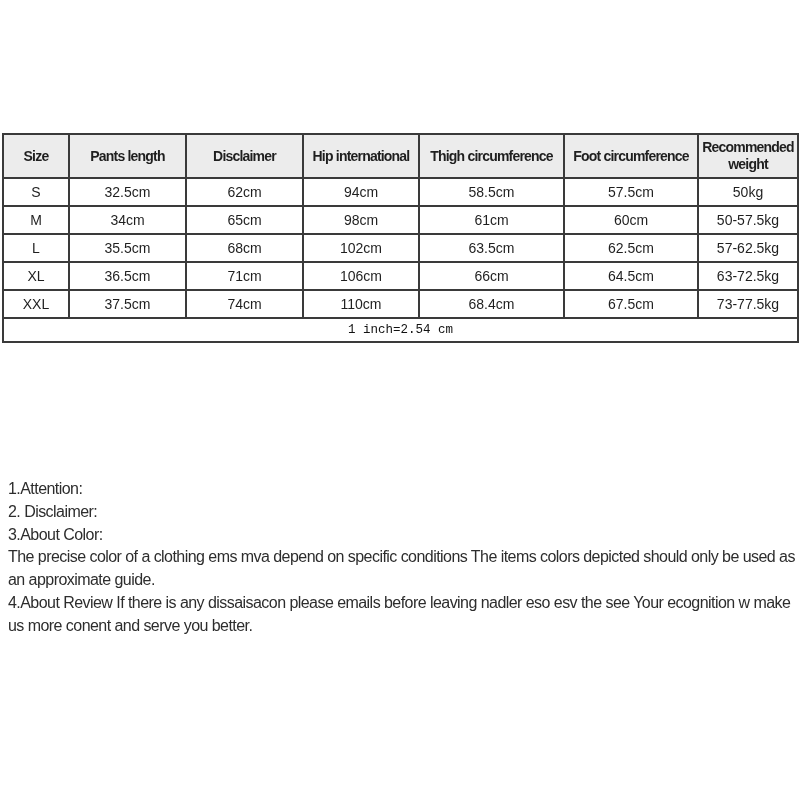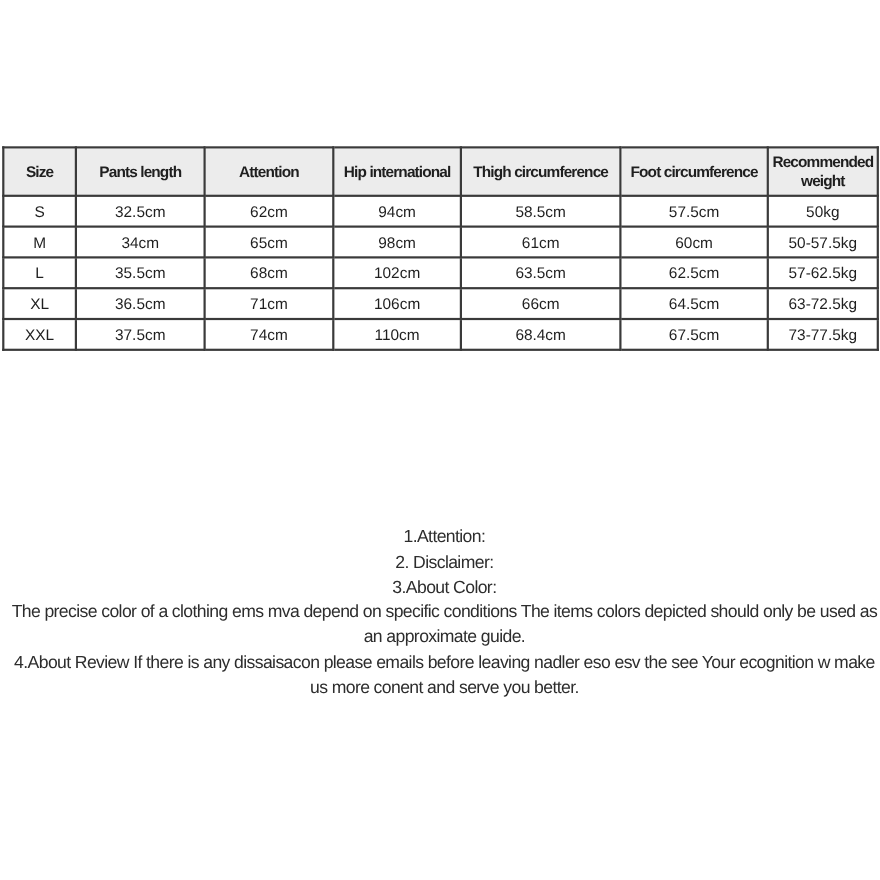--- a/index.html
+++ b/index.html
@@ -24,41 +24,41 @@
   .size-table td{height:26px;font-size:14px;}
   .size-table td.footnote{
     height:22px;font-family:"Liberation Mono","DejaVu Sans Mono",monospace;
     font-size:12.5px;letter-spacing:0;color:#111111;
   }
   .size-table td.footnote2{height:20px;}
   .notes{
     position:absolute;left:8px;top:478px;width:792px;
     color:#2d2d2d;font-size:16px;line-height:22.8px;letter-spacing:-0.55px;
   }
-  .note{margin:0;text-align:center;}
+  .note{margin:0;}
 </style>
 </head>
 <body>
 
 <div class="page">
   <table class="size-table">
     <colgroup>
         <col style="width: 66px;">
         <col style="width: 117px;">
         <col style="width: 117px;">
         <col style="width: 116px;">
         <col style="width: 145px;">
         <col style="width: 134px;">
         <col style="width: 100px;">
       </colgroup>
     <thead>
       <tr>
           <th>Size</th>
           <th>Pants length</th>
-          <th>Attention</th>
+          <th>Disclaimer</th>
           <th>Hip international</th>
           <th>Thigh circumference</th>
           <th>Foot circumference</th>
           <th class="wrap">Recommended weight</th>
         </tr>
     </thead>
     <tbody>
         <tr>
           <td>S</td>
           <td>32.5cm</td>
@@ -97,20 +97,23 @@
         </tr>
         <tr>
           <td>XXL</td>
           <td>37.5cm</td>
           <td>74cm</td>
           <td>110cm</td>
           <td>68.4cm</td>
           <td>67.5cm</td>
           <td>73-77.5kg</td>
         </tr>
+        <tr>
+          <td colspan="7" class="footnote">1 inch=2.54 cm</td>
+        </tr>
       </tbody>
   </table>
   <div class="notes">
       <p class="note">1.Attention:</p>
       <p class="note">2. Disclaimer:</p>
       <p class="note">3.About Color:</p>
       <p class="note">The precise color of a clothing ems mva depend on specific conditions The items colors depicted should only be used as an approximate guide.</p>
       <p class="note">4.About Review If there is any dissaisacon please emails before leaving nadler eso esv the see Your ecognition w make us more conent and serve you better.</p>
     </div>
 </div>

